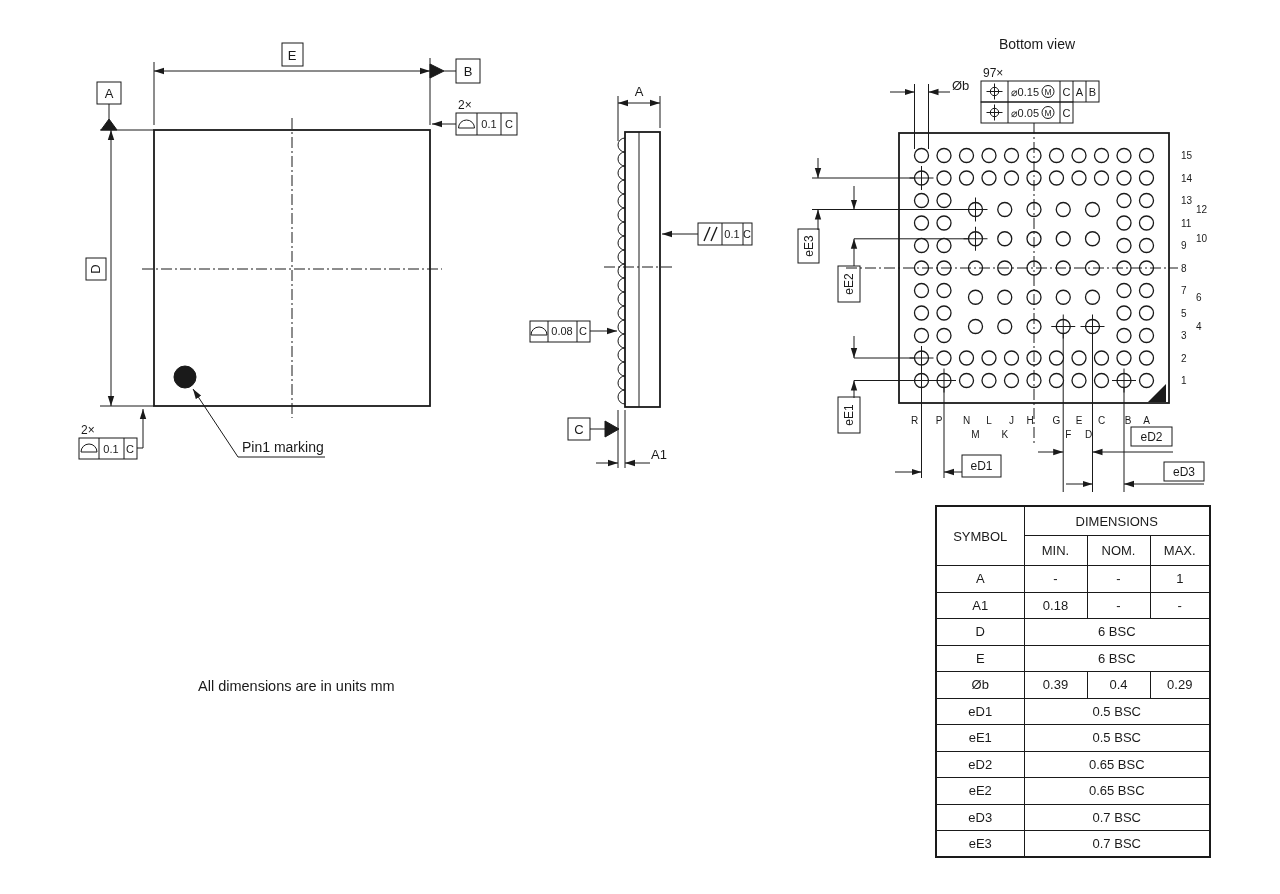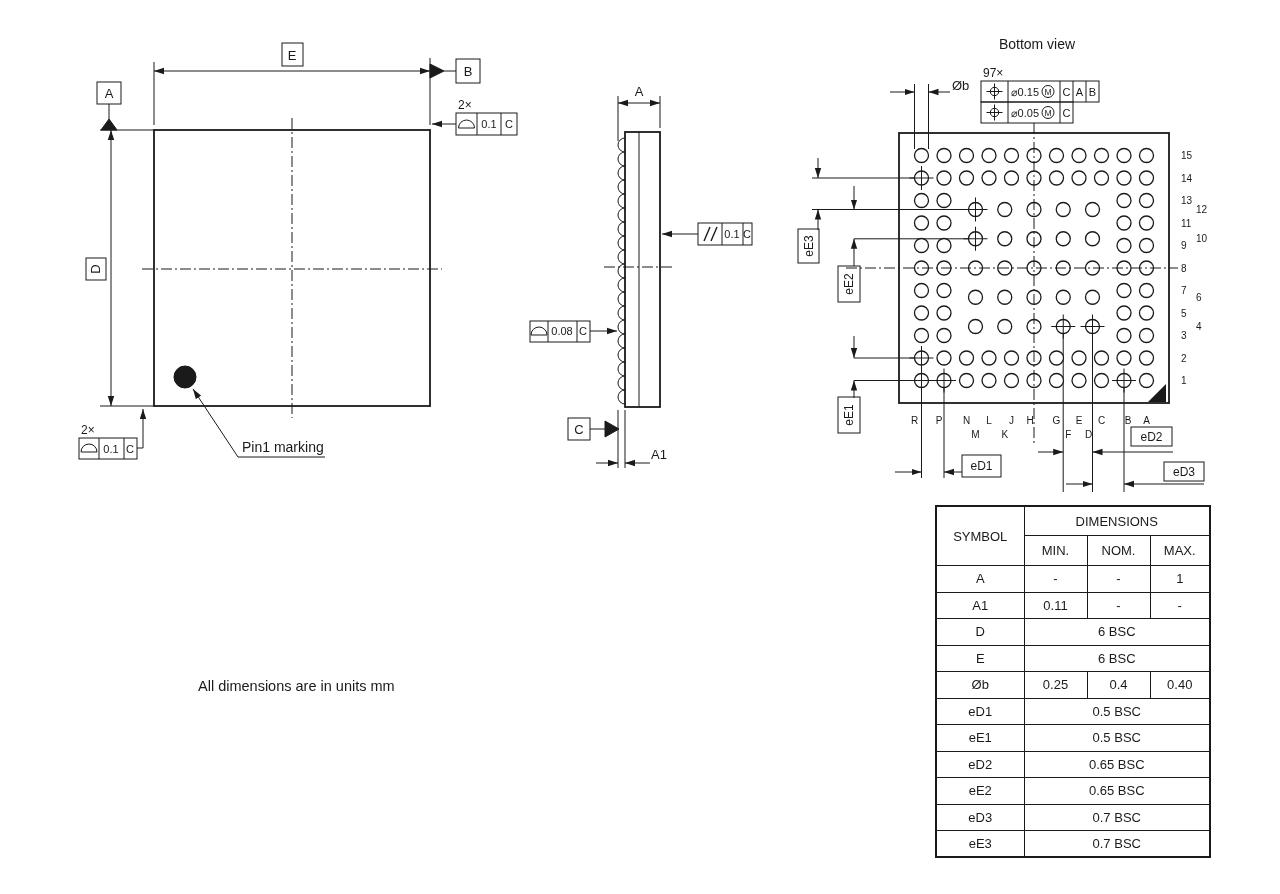--- a/index.html
+++ b/index.html
@@ -396,37 +396,37 @@
   </thead>
   <tbody id="dim-table-body">
         <tr style="height: 26.5px;">
           <td>A</td>
           <td>-</td>
           <td>-</td>
           <td>1</td>
         </tr>
         <tr style="height: 26.5px;">
           <td>A1</td>
-          <td>0.11</td>
+          <td>0.18</td>
           <td>-</td>
           <td>-</td>
         </tr>
         <tr style="height: 26.5px;">
           <td>D</td>
           <td colspan="3">6 BSC</td>
         </tr>
         <tr style="height: 26.5px;">
           <td>E</td>
           <td colspan="3">6 BSC</td>
         </tr>
         <tr style="height: 26.5px;">
           <td>Øb</td>
-          <td>0.25</td>
+          <td>0.39</td>
           <td>0.4</td>
-          <td>0.40</td>
+          <td>0.29</td>
         </tr>
         <tr style="height: 26.5px;">
           <td>eD1</td>
           <td colspan="3">0.5 BSC</td>
         </tr>
         <tr style="height: 26.5px;">
           <td>eE1</td>
           <td colspan="3">0.5 BSC</td>
         </tr>
         <tr style="height: 26.5px;">

